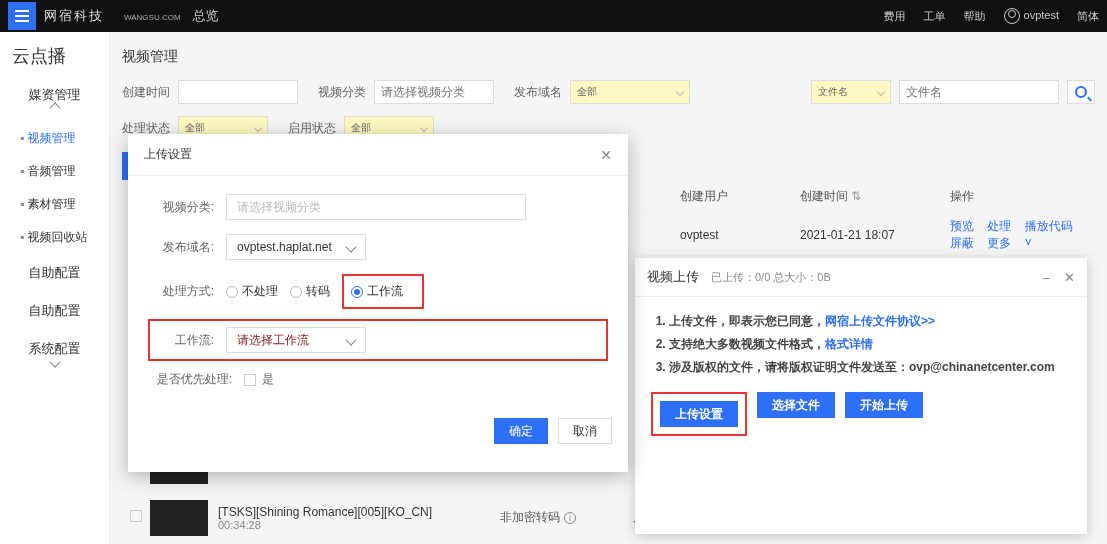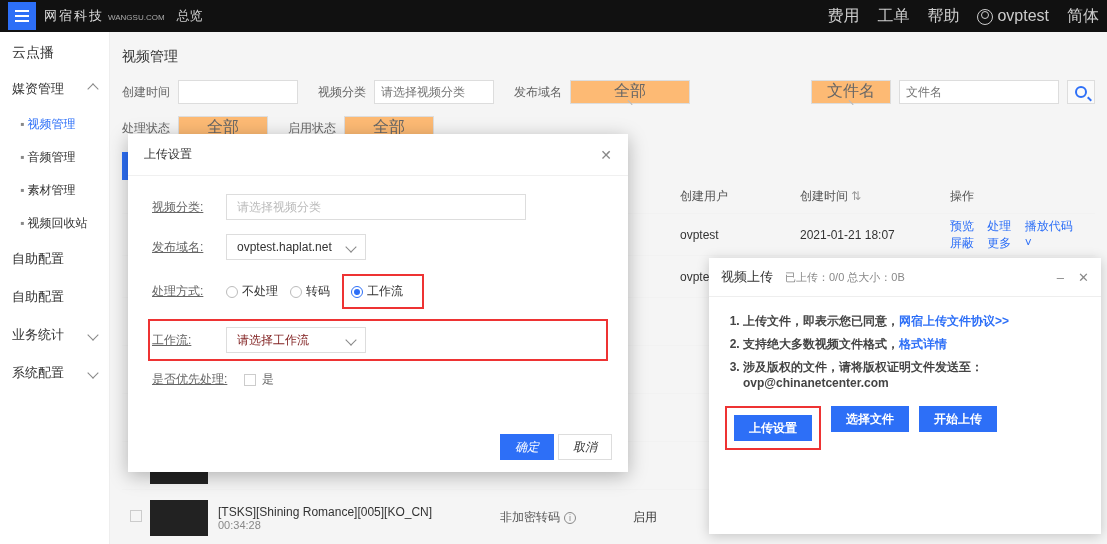--- a/index.html
+++ b/index.html
@@ -1,43 +1,43 @@
 <!DOCTYPE html>
 <html><head>
 <meta charset="utf-8">
 <style>
   * { box-sizing: border-box; margin: 0; padding: 0; font-family: "Microsoft YaHei", Arial, sans-serif; }
   body { font-size: 12px; color: #333; background: #f5f5f5; position: relative; width: 1107px; height: 544px; overflow: hidden; }
   .top-bar { height: 32px; background: #111; color: #eee; display: flex; align-items: center; padding: 0 8px; }
   .menu-btn { width: 28px; height: 28px; background: #2d6ff7; display: flex; flex-direction: column; justify-content: center; align-items: center; gap: 3px; margin-right: 8px; }
   .menu-btn span { width: 14px; height: 2px; background: #fff; }
-  .brand { display: flex; align-items: baseline; gap: 4px; }
+  .brand { display: flex; align-items: baseline; gap: 20px; }
   .brand-cn { font-size: 13px; letter-spacing: 2px; color: #ddd; }
   .brand-en { font-size: 8px; color: #aaa; }
   .top-tab { margin-left: 12px; color: #ccc; font-size: 13px; }
-  .top-right { margin-left: auto; display: flex; align-items: center; gap: 18px; color: #ccc; font-size: 16px; }
+  .top-right { margin-left: auto; display: flex; align-items: center; gap: 18px; color: #ccc; font-size: 11px; }
   .avatar-icon { width: 16px; height: 16px; border: 1px solid #ccc; border-radius: 50%; display: inline-block; vertical-align: middle; margin-right: 4px; position: relative; }
   .avatar-icon::after { content: ""; position: absolute; width: 6px; height: 6px; border: 1px solid #ccc; border-radius: 50%; top: 1px; left: 3px; }
   .main { display: flex; height: calc(544px - 32px); }
   .side { width: 110px; background: #fff; border-right: 1px solid #eee; padding-top: 4px; }
-  .side-title { padding: 8px 12px; font-size: 14px; color: #333; }
-  .side-group { padding: 10px 12px; display: flex; justify-content: space-between; align-items: center; color: #333; font-size: 13px; }
+  .side-title { padding: 8px 12px; font-size: 18px; color: #333; }
+  .side-group { padding: 10px 12px; display: flex; justify-content: space-between; align-items: center; color: #333; font-size: 13px; flex-direction: column; }
   .chev { width: 8px; height: 8px; border-right: 1px solid #888; border-bottom: 1px solid #888; transform: rotate(-45deg); }
   .chev.up { transform: rotate(-135deg); }
   .chev.down { transform: rotate(45deg); }
   .side-item { padding: 8px 12px 8px 20px; font-size: 12px; color: #333; }
   .side-item.list-bullet::before { content: "▪ "; color: #888; }
   .side-item.active { color: #2d6ff7; }
   .content { flex: 1; overflow: auto; padding: 8px 12px; }
   .page-title { font-size: 14px; padding: 8px 0; color: #333; }
   .filters { display: flex; flex-wrap: wrap; gap: 18px 20px; align-items: center; padding: 6px 0 12px; }
   .filter-pair { display: flex; align-items: center; gap: 8px; }
   .filter-pair label { color: #666; font-size: 12px; }
   .txt-input { height: 24px; border: 1px solid #ddd; padding: 0 6px; font-size: 12px; background: #fff; }
-  .sel { height: 24px; border: 1px solid #ddd; background: #fdba74; display: flex; align-items: center; justify-content: space-between; padding: 0 6px; font-size: 16px; color: #666; min-width: 80px; flex-direction: column; }
+  .sel { height: 24px; border: 1px solid #ddd; background: #fef9c3; display: flex; align-items: center; justify-content: space-between; padding: 0 6px; font-size: 10px; color: #666; min-width: 80px; }
   .sel .chev { border-color: #bbb; width: 6px; height: 6px; }
   .search-area { margin-left: auto; display: flex; gap: 8px; }
   .searchbox { width: 160px; }
   .search-btn { width: 28px; height: 24px; border: 1px solid #ddd; display: flex; align-items: center; justify-content: center; color: #2d6ff7; background: #fafafa; }
   .circle { width: 12px; height: 12px; border: 2px solid #2d6ff7; border-radius: 50%; position: relative; }
   .circle::after { content: ""; position: absolute; width: 5px; height: 2px; background: #2d6ff7; top: 10px; left: 10px; transform: rotate(45deg); }
   .upload-btn { background: #2d6ff7; color: #fff; height: 28px; width: 50px; padding: 0 4px 0 8px; display: flex; align-items: center; font-size: 12px; overflow: hidden; }
   .table-head { display: flex; padding: 8px 0; color: #555; font-size: 12px; }
   .col-chk { width: 28px; text-align: center; }
   .col-video { width: 320px; }
@@ -49,35 +49,35 @@
   .v-title { font-size: 12px; color: #333; }
   .v-dur { font-size: 11px; color: #888; }
   .ops a { color: #2d6ff7; text-decoration: none; margin-right: 10px; font-size: 12px; margin-top: 12px; }
   .checkbox { width: 12px; height: 12px; border: 1px solid #ccc; display: inline-block; }
   .linklike { color: #2d6ff7; text-decoration: none; }
 
   .modal-backdrop { position: absolute; top: 134px; left: 128px; width: 500px; background: #fff; box-shadow: 0 4px 18px rgba(0,0,0,.28); z-index: 40; }
   .modal-head { display: flex; align-items: center; justify-content: space-between; padding: 12px 16px; border-bottom: 1px solid #f0f0f0; }
   .modal-body { padding: 18px 24px 70px; }
   .form-row { display: flex; align-items: center; margin-bottom: 14px; }
-  .form-row label { width: 62px; color: #666; margin-right: 12px; text-decoration: underline; }
+  .form-row label { width: 62px; text-align: right; color: #666; margin-right: 12px; }
   .select-like { width: 300px; height: 26px; border: 1px solid #ddd; display: flex; align-items: center; padding: 0 10px; justify-content: space-between; color: #999; position: relative; }
   .select-like.nosel::after { content:""; }
   .radio { display: inline-flex; align-items: center; gap: 4px; margin-right: 12px; }
   .radio .r { width: 12px; height: 12px; border: 1px solid #bbb; border-radius: 50%; position: relative; }
   .radio.checked .r { border-color: #2d6ff7; }
   .radio.checked .r::after { content: ""; position: absolute; width: 6px; height: 6px; background: #2d6ff7; border-radius: 50%; top: 2px; left: 2px; }
   .red-box { border: 2px solid #e33 !important; padding: 7px; }
   .red-outline { outline: 2px solid #e33; outline-offset: 2px; }
-  .modal-foot { position: absolute; right: 16px; bottom: 12px; display: flex; gap: 4px; font-style: italic; }
+  .modal-foot { position: absolute; right: 16px; bottom: 28px; display: flex; gap: 10px; }
   .btn { height: 26px; padding: 0 14px; border: 1px solid #ddd; background: #fff; font-size: 12px; display: inline-flex; align-items: center; cursor: pointer; }
   .btn.primary { background: #2d6ff7; color: #fff; border-color: #2d6ff7; }
   .close-x { font-size: 14px; color: #888; cursor: pointer; }
 
-  .up-panel { position: absolute; right: 6px; bottom: 10px; top: 258px; width: 392px; background: #fff; box-shadow: 0 2px 12px rgba(0,0,0,.2); z-index: 30; display: flex; flex-direction: column; }
+  .up-panel { position: absolute; right: 20px; bottom: 10px; top: 258px; width: 452px; background: #fff; box-shadow: 0 2px 12px rgba(0,0,0,.2); z-index: 30; display: flex; flex-direction: column; }
   .up-head { padding: 10px 12px; border-bottom: 1px solid #eee; display: flex; align-items: center; font-size: 13px; color: #333; }
   .up-head .stats { font-size: 11px; color: #888; margin-left: 12px; }
   .up-head .controls { margin-left: auto; display: flex; gap: 14px; color: #888; }
   .up-body { padding: 16px; font-size: 12px; color: #444; font-weight: bold; }
   .up-body ol { padding-left: 18px; }
   .up-body li { margin-bottom: 6px; }
   .up-actions { display: flex; gap: 10px; margin-top: 16px; align-items: flex-start; }
   .ghost-col { width: 50px; display: flex; justify-content: center; color: #333; font-size: 12px; }
   .enc-col { width: 80px; color: #555; display: flex; align-items: center; gap: 4px; }
   .info-icon { display: inline-block; width: 12px; height: 12px; border: 1px solid #888; border-radius: 50%; line-height: 10px; text-align: center; font-size: 9px; color: #888; }
@@ -114,24 +114,20 @@
     </div>
     <div class="side-item list-bullet active">视频管理</div>
     <div class="side-item list-bullet">音频管理</div>
     <div class="side-item list-bullet">素材管理</div>
     <div class="side-item list-bullet">视频回收站</div>
     <div class="side-group">
         <span>自助配置</span>
       </div>
     <div class="side-group">
         <span>自助配置</span>
-      </div>
-    <div class="side-group">
-        <span>业务统计</span>
-        <span class="chev down"></span>
       </div>
     <div class="side-group">
         <span>系统配置</span>
         <span class="chev down"></span>
       </div>
   </div>
 
   <div class="content">
     <div class="page-title">视频管理</div>
 

